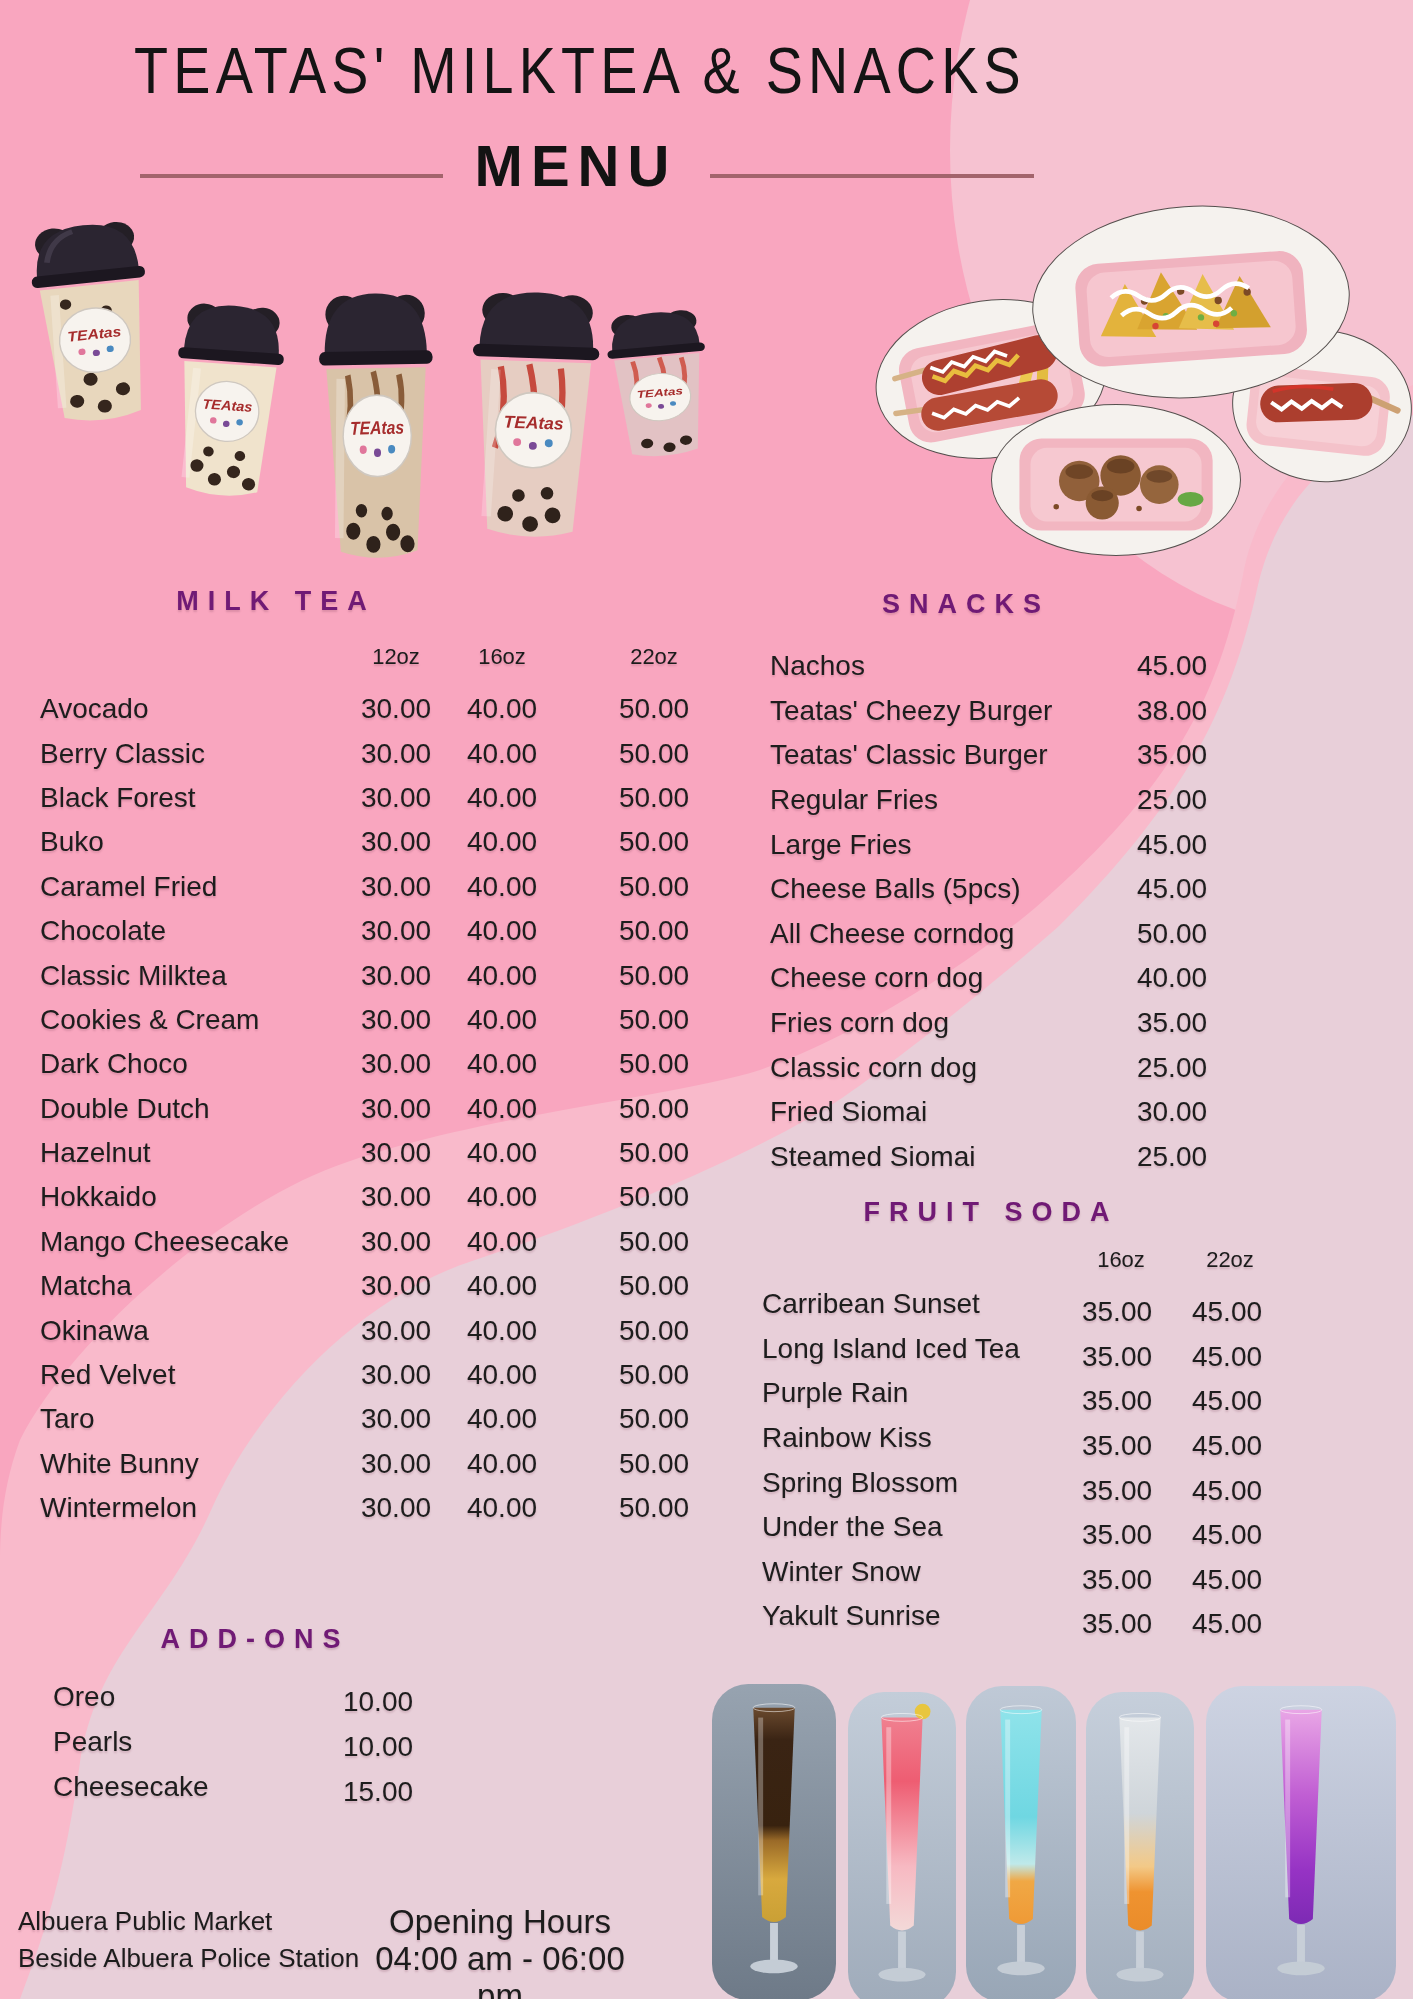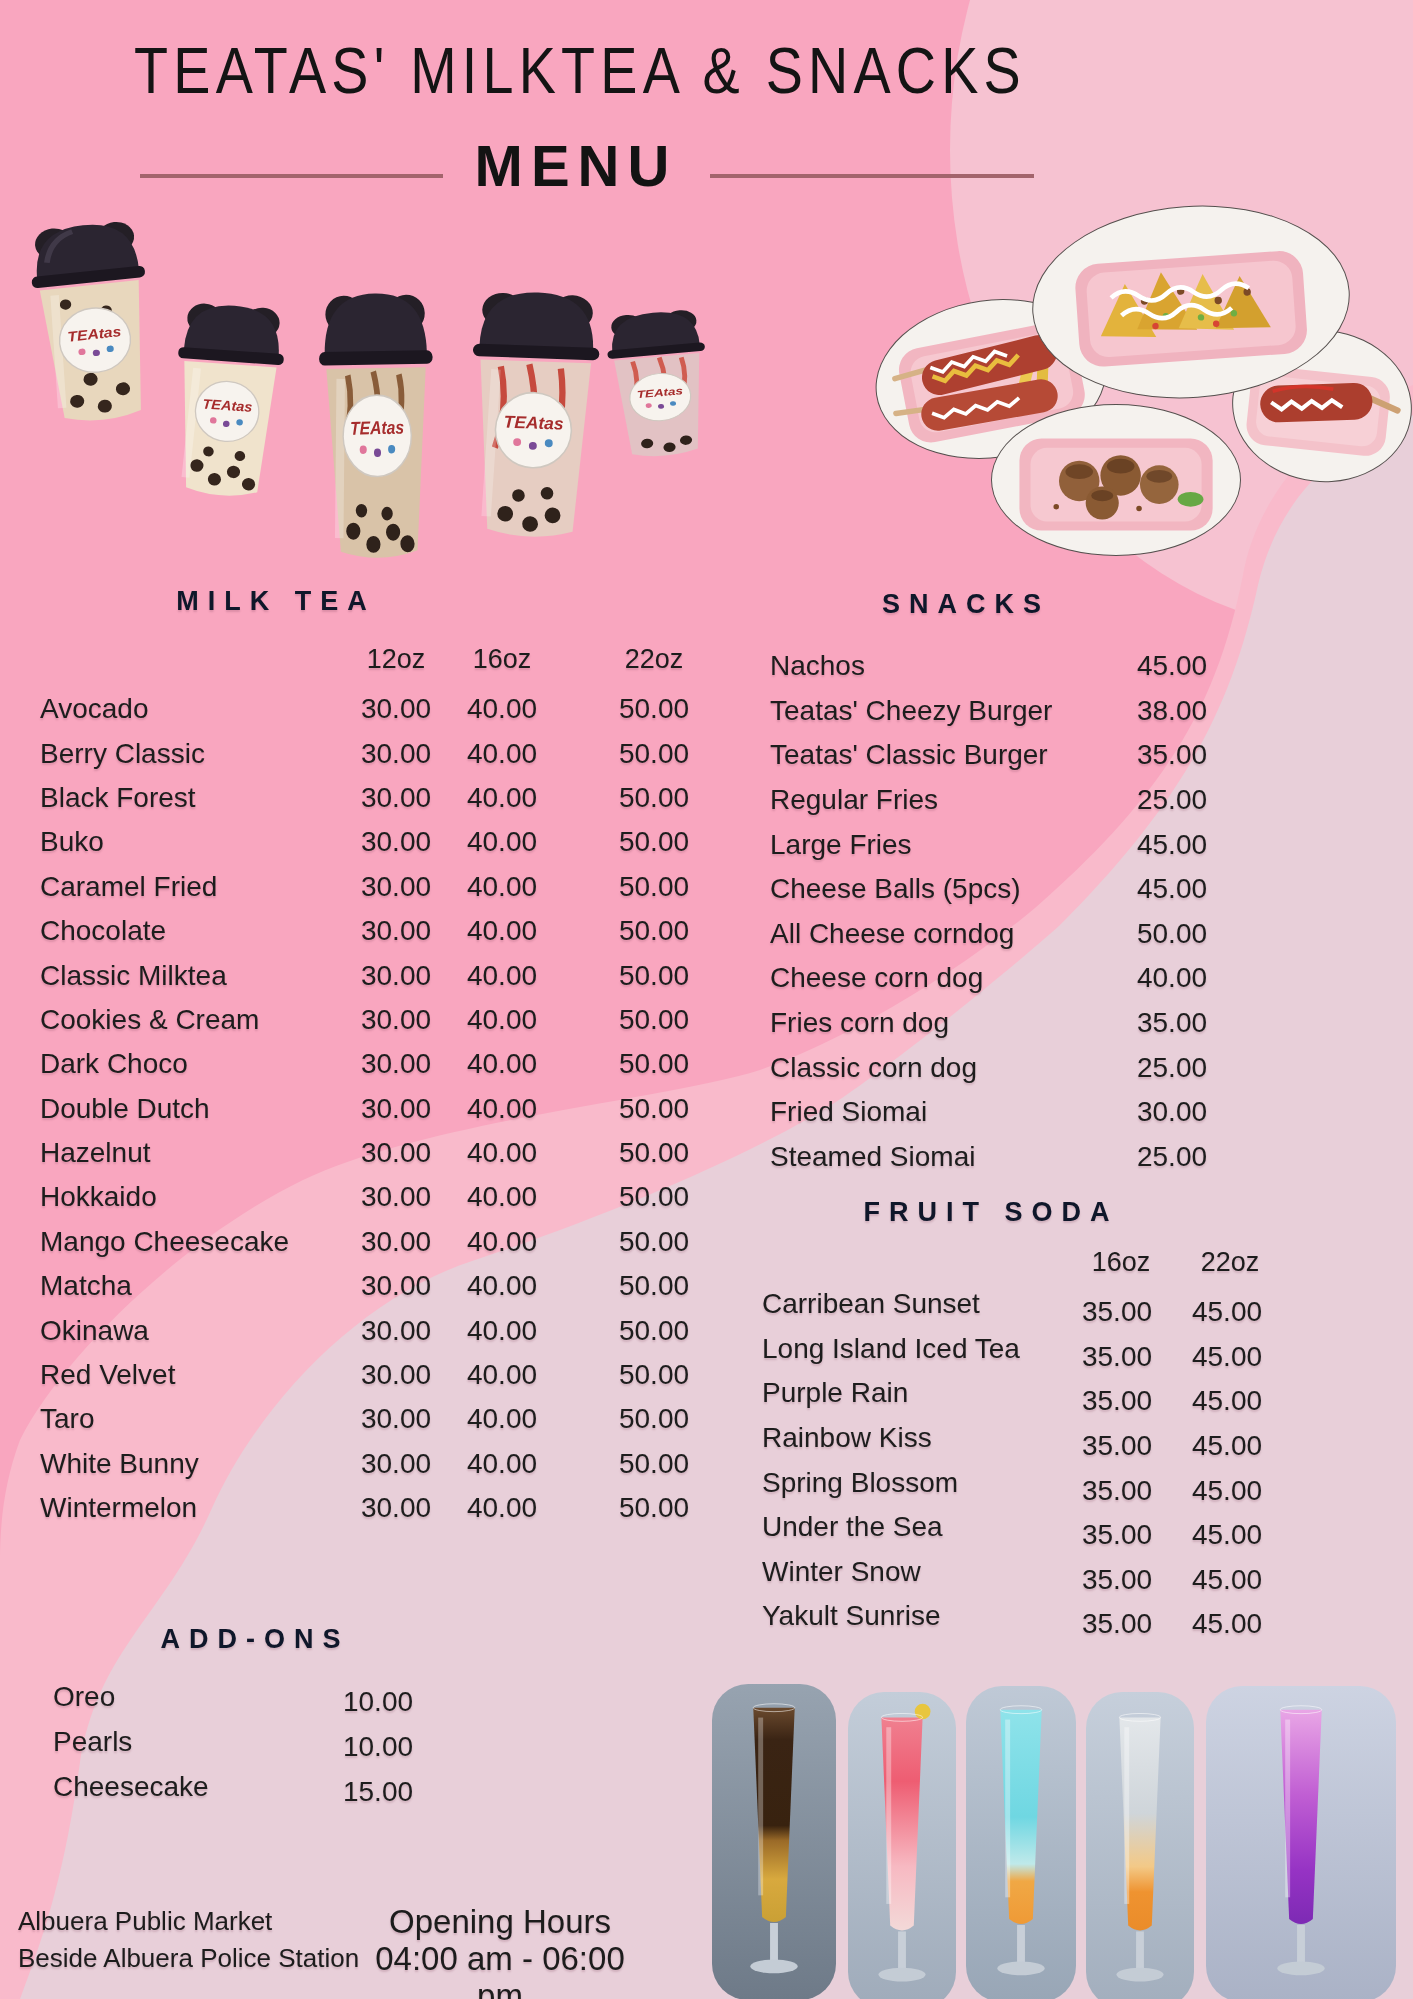--- a/index.html
+++ b/index.html
@@ -13,26 +13,26 @@
          font-size:64px;font-weight:500;letter-spacing:6px;color:#141414;
          transform:scaleX(.87);transform-origin:580px 0;white-space:nowrap;z-index:2;}
   .menu-label{position:absolute;left:576px;top:132px;transform:translateX(-50%);
          font-size:58px;font-weight:700;letter-spacing:8px;color:#131313;z-index:2;}
   .menu-line{position:absolute;top:174px;height:4px;background:var(--divider,#a3646c);z-index:2;}
   .menu-line.left{left:140px;width:303px;}
   .menu-line.right{left:710px;width:324px;}
 
   
   .sec-h{position:absolute;transform:translateX(-50%);font-size:27px;font-weight:700;
-         letter-spacing:9px;white-space:nowrap;color:#0f172a;z-index:2;
+         letter-spacing:9px;white-space:nowrap;color:#701a75;z-index:2;
          text-shadow:0 2px 2px rgba(120,60,80,.22);}
 
   
   .itm{font-size:28px;color:#1d1d1d;text-shadow:0 2px 2px rgba(120,60,80,.22);white-space:nowrap;}
-  .size-h{position:absolute;width:100px;text-align:center;font-size:27px;
+  .size-h{position:absolute;width:100px;text-align:center;font-size:22px;
           text-shadow:0 2px 2px rgba(120,60,80,.22);}
 
   
   .mt-sizes{position:absolute;left:40px;top:644px;height:32px;width:704px;z-index:2;}
   .mt-sizes .s12{left:306px;} .mt-sizes .s16{left:412px;} .mt-sizes .s22{left:564px;}
   .mt-rows{position:absolute;left:40px;top:687px;z-index:2;}
   .mt-row{position:relative;height:44.4px;width:704px;}
   .mt-row span{position:absolute;top:50%;transform:translateY(-50%);}
   .mt-row .nm{left:0;}
   .mt-row .p12{left:306px;width:100px;text-align:center;}

